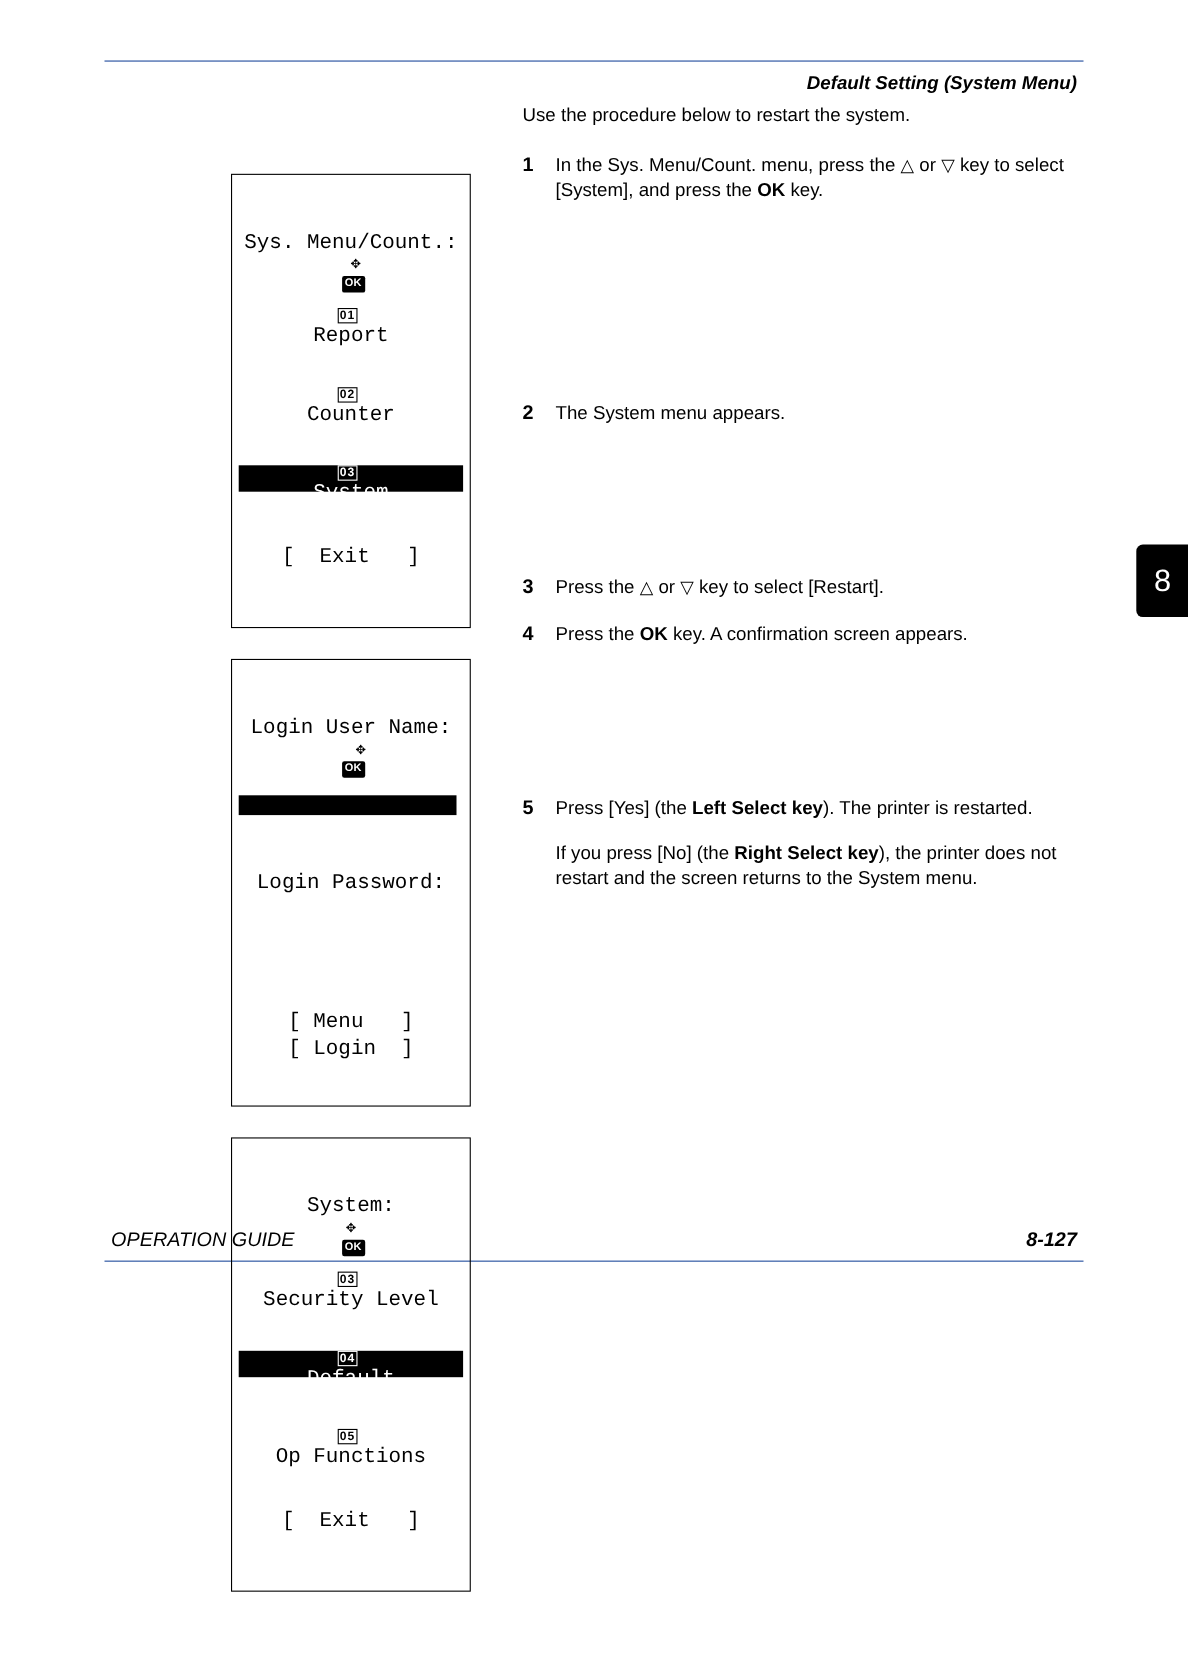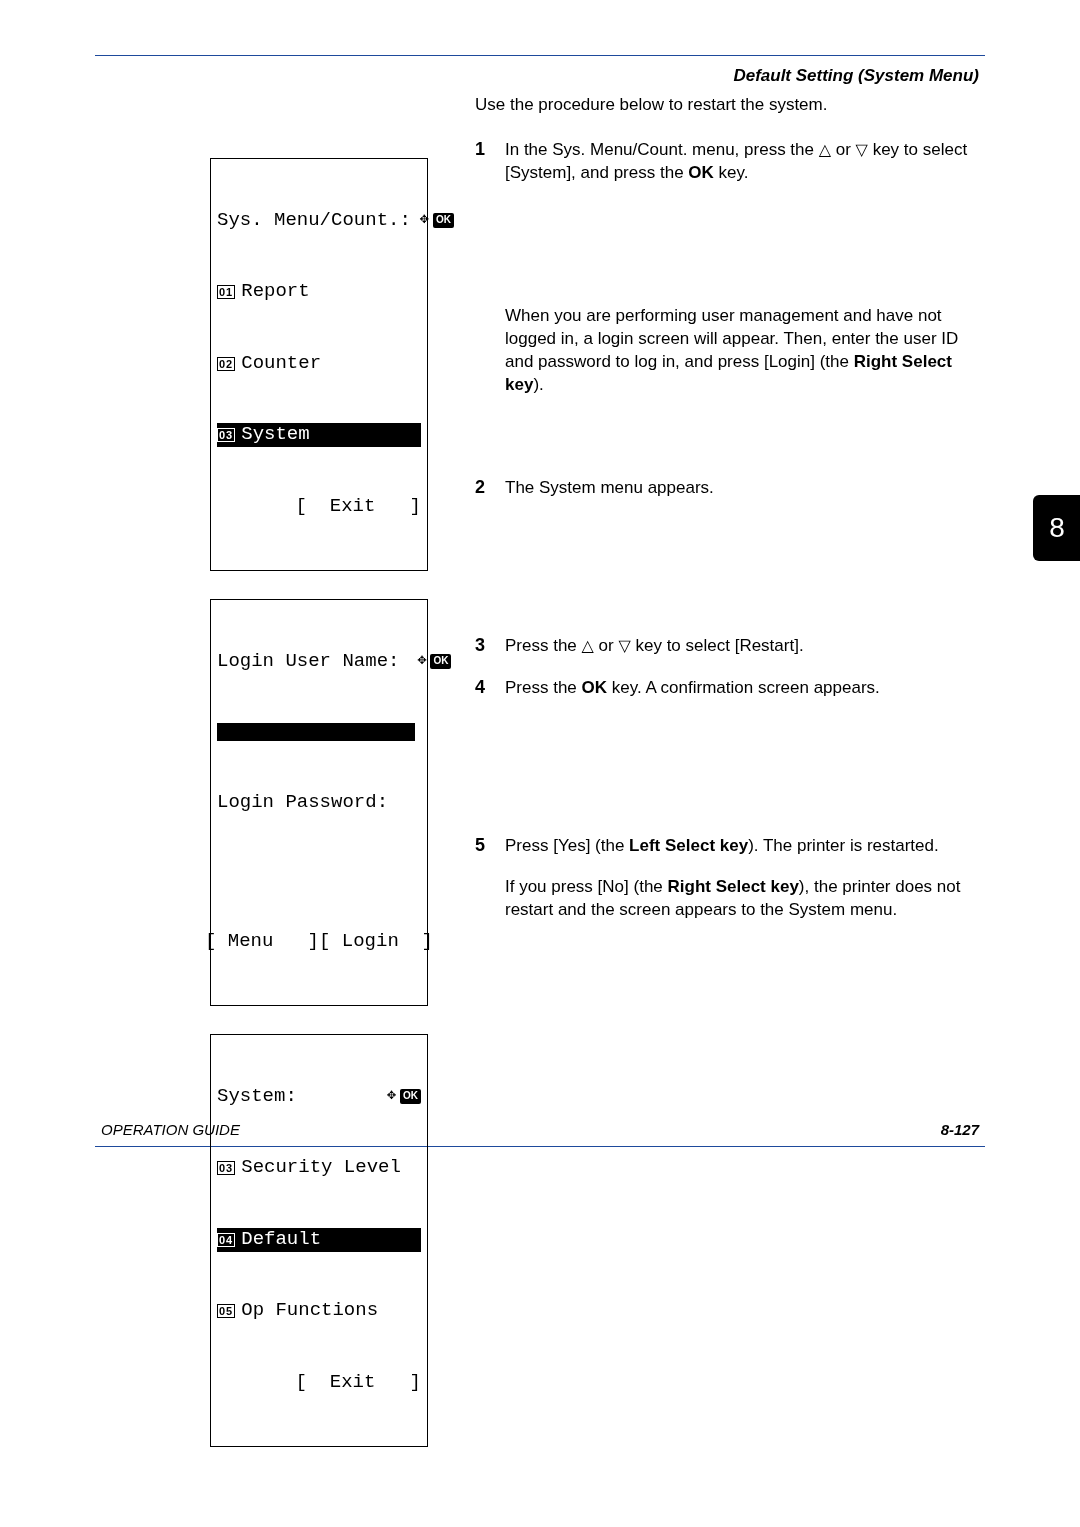--- a/index.html
+++ b/index.html
@@ -74,21 +74,21 @@
   .lcd {
     border: 1.5px solid #000;
     font-family: "Courier New", Courier, monospace;
     font-size: 19px;
     line-height: 1.25;
     padding: 2px 6px 4px 6px;
     white-space: pre;
     margin-bottom: 28px;
     width: 218px;
   }
-  .lcd-row { display: flex; align-items: center; height: 24px; }
+  .lcd-row { display: flex; align-items: center; height: 24px; flex-direction: column; }
   .lcd-row.sel { background: #000; color: #fff; }
   .lcd .num {
     display: inline-block;
     border: 1.5px solid #000;
     font-size: 11px;
     font-family: Arial, sans-serif;
     letter-spacing: 1px;
     padding: 0 1px;
     margin-right: 6px;
     line-height: 12px;
@@ -134,21 +134,21 @@
     border-bottom-left-radius: 6px;
   }
   .footer {
     position: absolute;
     bottom: 8px;
     left: 0;
     right: 0;
     display: flex;
     justify-content: space-between;
     font-style: italic;
-    font-size: 15px;
+    font-size: 18px;
     padding: 0 6px;
     gap: 28px;
   }
   .footer .left { font-weight: normal; }
   .footer .right { font-weight: bold; font-style: italic; }
   b { font-weight: bold; }
 </style>
 </head>
 <body>
 
@@ -234,26 +234,20 @@
 
       <div class="step">
         <div class="step-num">1</div>
         <div class="step-text">
           <span>In the Sys. Menu/Count. menu, press the </span><span class="triangle-up">△</span><span> or </span><span class="triangle-down">▽</span><span> key to select [System], and press the </span><b>OK</b><span> key.</span>
         </div>
       </div>
 
       <div style="height:100px"></div>
 
-      <div class="step">
-        <div class="step-num">&nbsp;</div>
-        <div class="step-text">
-          <span>When you are performing user management and have not logged in, a login screen will appear. Then, enter the user ID and password to log in, and press [Login] (the </span><b>Right Select key</b><span>).</span>
-        </div>
-      </div>
 
       <div style="height:60px"></div>
 
       <div class="step">
         <div class="step-num">2</div>
         <div class="step-text">The System menu appears.</div>
       </div>
 
       <div style="height:115px"></div>
 
@@ -271,21 +265,21 @@
         </div>
       </div>
 
       <div style="height:115px"></div>
 
       <div class="step">
         <div class="step-num">5</div>
         <div class="step-text">
           <span>Press [Yes] (the </span><b>Left Select key</b><span>). The printer is restarted.</span>
           <div class="sub">
-            <span>If you press [No] (the </span><b>Right Select key</b><span>), the printer does not restart and the screen appears to the System menu.</span>
+            <span>If you press [No] (the </span><b>Right Select key</b><span>), the printer does not restart and the screen returns to the System menu.</span>
           </div>
         </div>
       </div>
 
     </div>
   </div>
 
   <div class="footer">
     <span class="left">OPERATION GUIDE</span>
     <span class="right">8-127</span>

